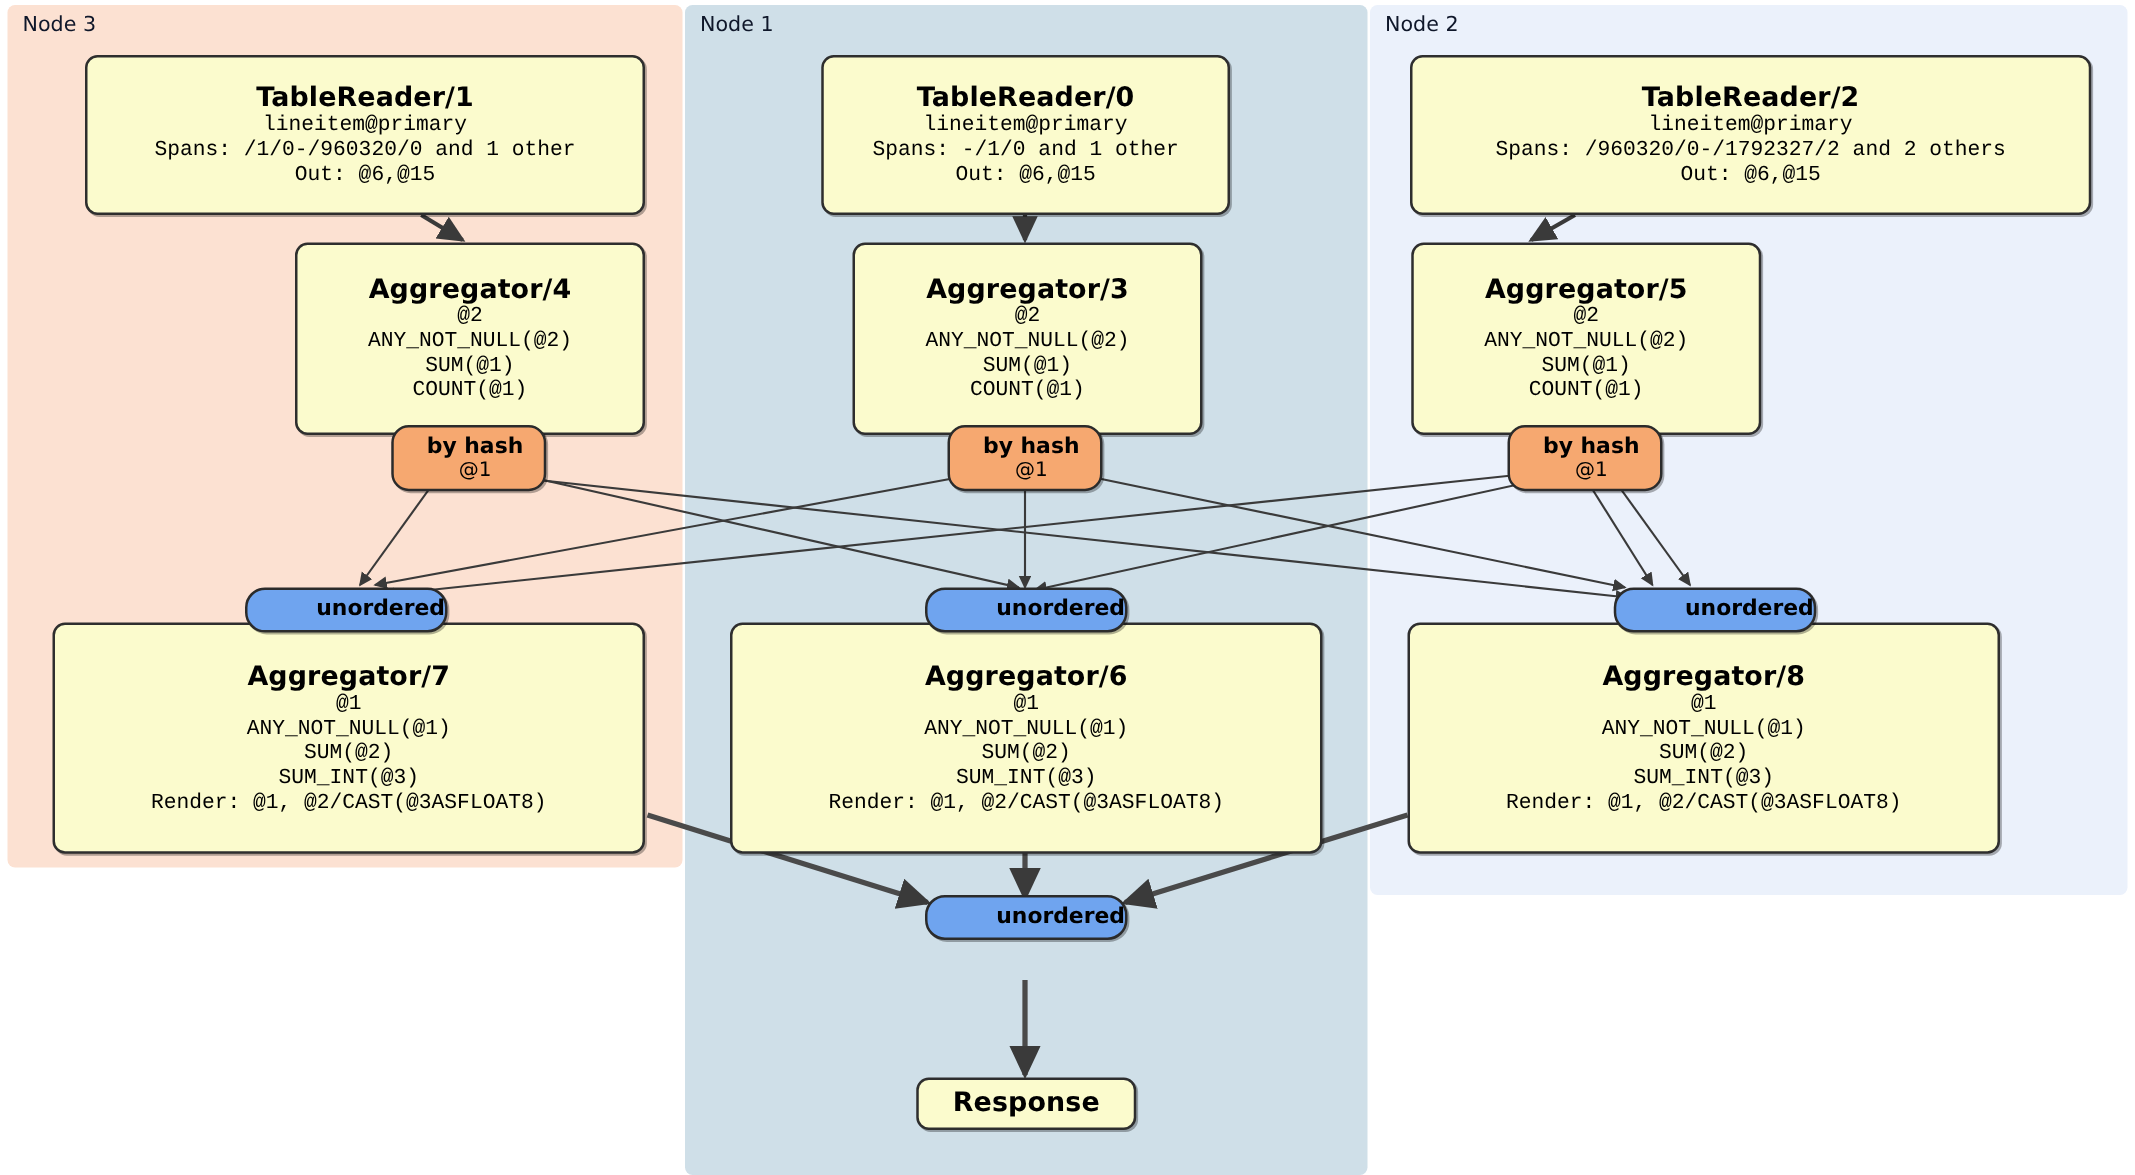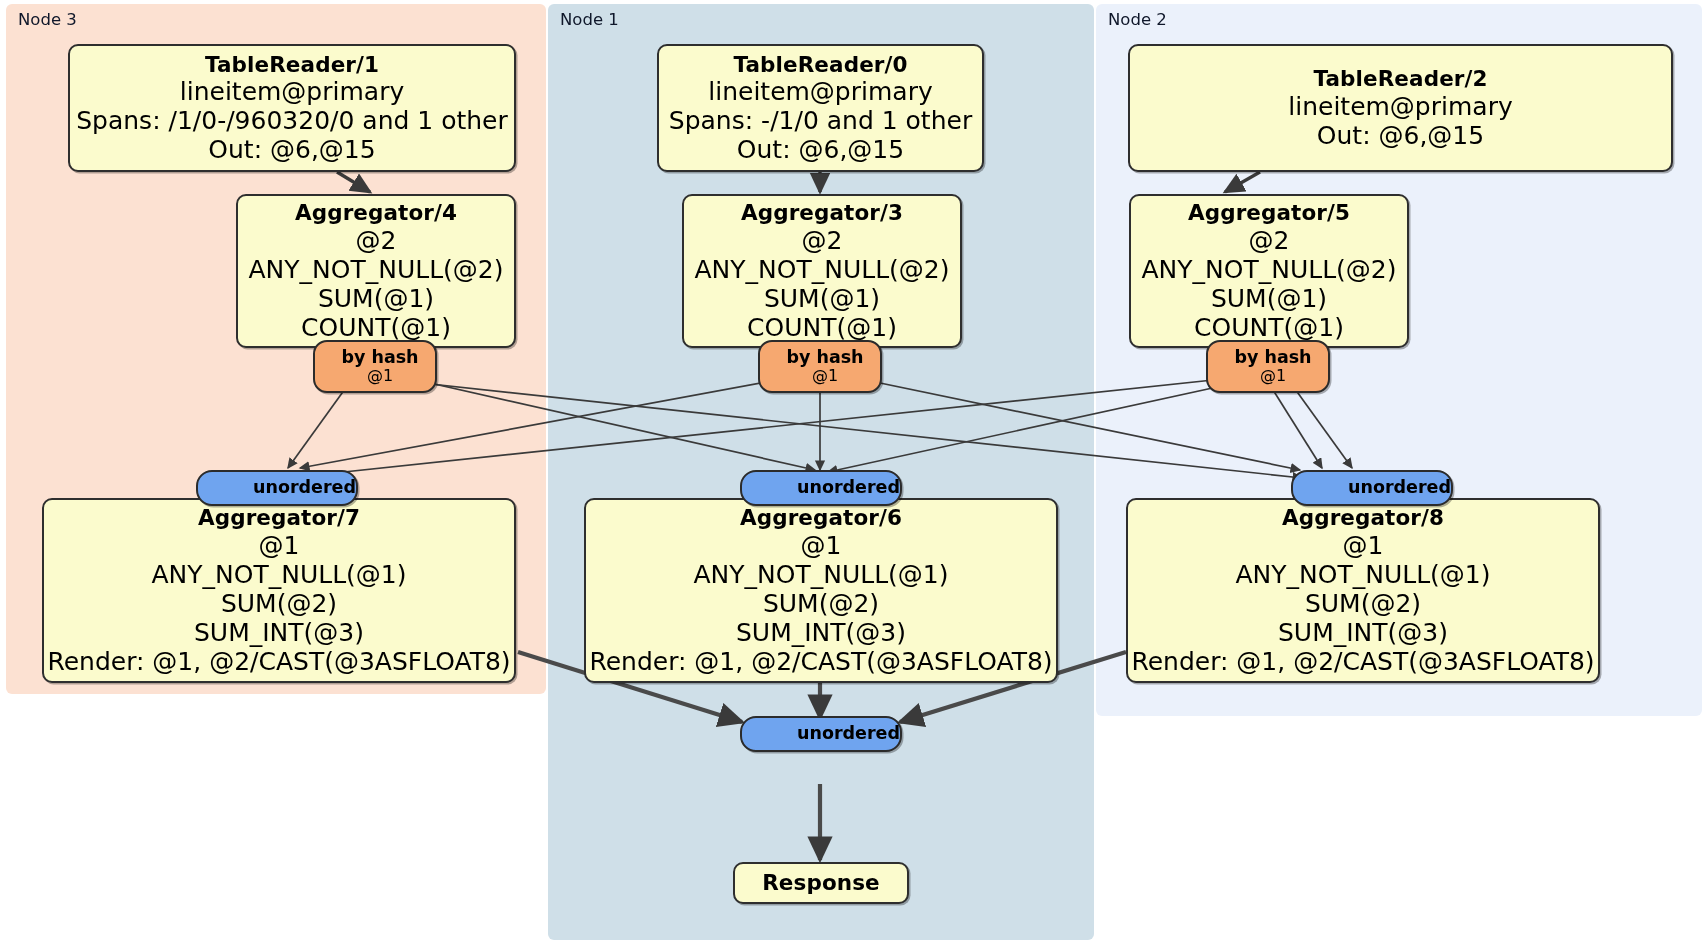--- a/index.html
+++ b/index.html
@@ -60,23 +60,24 @@
     align-items: center;
   }
   .box .title {
     font-weight: bold;
     font-size: 21.5px;
     line-height: 1.18;
     letter-spacing: 0.1px;
     white-space: nowrap;
   }
   .box .line {
-    font-size: 25px;
+    font-size: 17px;
     line-height: 1.16;
     white-space: nowrap;
+    font-family: Liberation Mono, monospace;
   }
 
   
   .pill {
     position: absolute;
     box-sizing: border-box;
     border: 2px solid #2b2b2b;
     border-radius: 13px;
     text-align: center;
     display: flex;
@@ -190,20 +191,21 @@
   <div class="box z-box" style="left:657px; top:44px; width:327px; height:128px;">
     <div class="title">TableReader/0</div>
     <div class="line">lineitem@primary</div>
     <div class="line">Spans: -/1/0 and 1 other</div>
     <div class="line">Out: @6,@15</div>
   </div>
 
   <div class="box z-box" style="left:1128px; top:44px; width:545px; height:128px;">
     <div class="title">TableReader/2</div>
     <div class="line">lineitem@primary</div>
+    <div class="line">Spans: /960320/0-/1792327/2 and 2 others</div>
     <div class="line">Out: @6,@15</div>
   </div>
 
   <div class="box z-box" style="left:236px; top:194px; width:280px; height:154px;">
     <div class="title">Aggregator/4</div>
     <div class="line">@2</div>
     <div class="line">ANY_NOT_NULL(@2)</div>
     <div class="line">SUM(@1)</div>
     <div class="line">COUNT(@1)</div>
   </div>

